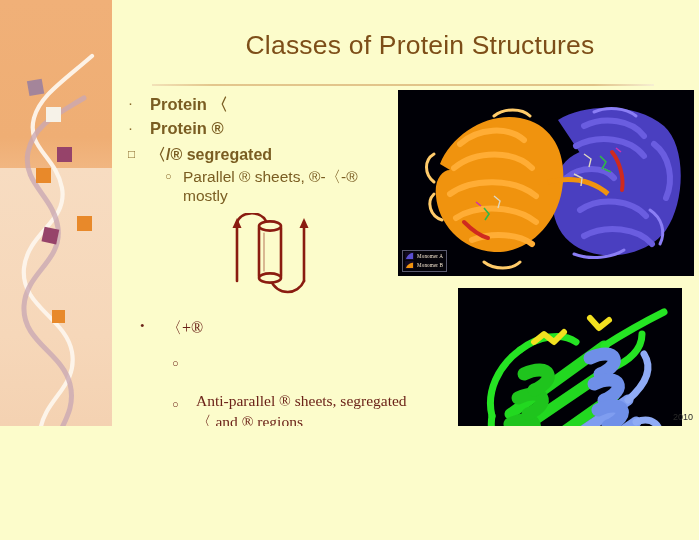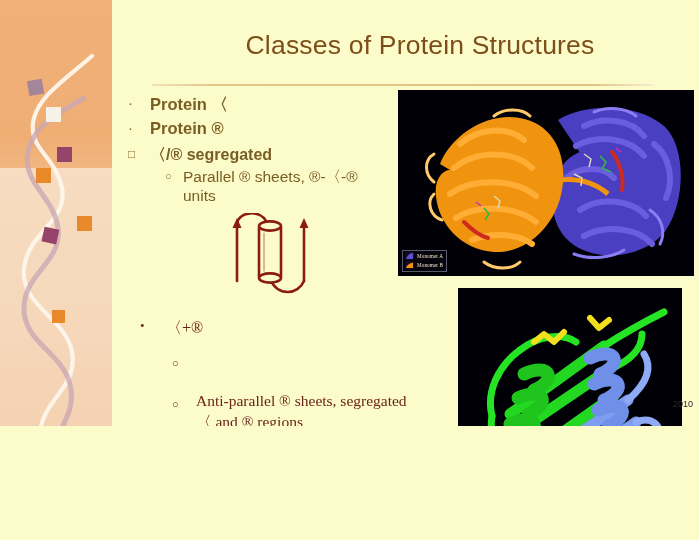--- a/index.html
+++ b/index.html
@@ -64,21 +64,21 @@
   .legend-box{position:absolute;left:4px;bottom:4px;
      background:#05040a;border:1px solid #5a5a6e;padding:1px 3px 2px 2px;
      display:flex;flex-direction:column;gap:1px;}
   .legend-row{display:flex;align-items:center;gap:3px;}
   .legend-sw{width:9px;height:8px;display:block;}
   .legend-txt{font-family:"Liberation Serif",serif;font-size:5.2px;color:#f3e4cf;white-space:nowrap;letter-spacing:.1px;}
   #il8-label{position:absolute;left:0;right:0;bottom:7px;text-align:right;
      font-family:"Liberation Serif",serif;font-size:13px;color:#e9e9ef;letter-spacing:1.2px;text-decoration:underline;}
 
   
-  #year{position:absolute;right:6px;bottom:17px;font-size:9px;color:#2a2a2a;
+  #year{position:absolute;right:6px;bottom:4px;font-size:9px;color:#2a2a2a;
         font-family:"Liberation Sans",sans-serif;}
 </style>
 </head>
 <body>
 
 <div id="slide">
 
   <div id="sidebar">
     <div class="sb-top"></div>
     <div class="sb-mid"></div>
@@ -133,21 +133,21 @@
     <span class="tx">Protein ®</span>
   </div>
 
   <div class="lvl2 sans" id="b3" style="left:128px;top:145px;width:250px;">
     <span class="mk">□</span>
     <span class="tx">〈/® segregated</span>
   </div>
 
   <div class="lvl3 sans" id="b4" style="left:165px;top:168px;width:200px;">
     <span class="mk">○</span>
-    <span class="tx">Parallel ® sheets, ®-〈-® units</span>
+    <span class="tx">Parallel ® sheets, ®-〈-® mostly</span>
   </div>
 
   <svg class="diagram" id="diagram-top" style="left:222px;top:213px;" width="100" height="88" viewBox="0 0 100 88">
     <g stroke="#8a1c10" stroke-width="2.6" fill="none" stroke-linecap="round">
       <line x1="15" y1="68" x2="15" y2="12"></line>
       <polygon points="15,5 10.5,15 19.5,15" fill="#8a1c10" stroke="none"></polygon>
       <line x1="82" y1="68" x2="82" y2="12"></line>
       <polygon points="82,5 77.5,15 86.5,15" fill="#8a1c10" stroke="none"></polygon>
       <path d="M15 10 C 18 -2, 38 -3, 44 8"></path>
       <path d="M48 66 C 56 84, 76 82, 82 68"></path>

